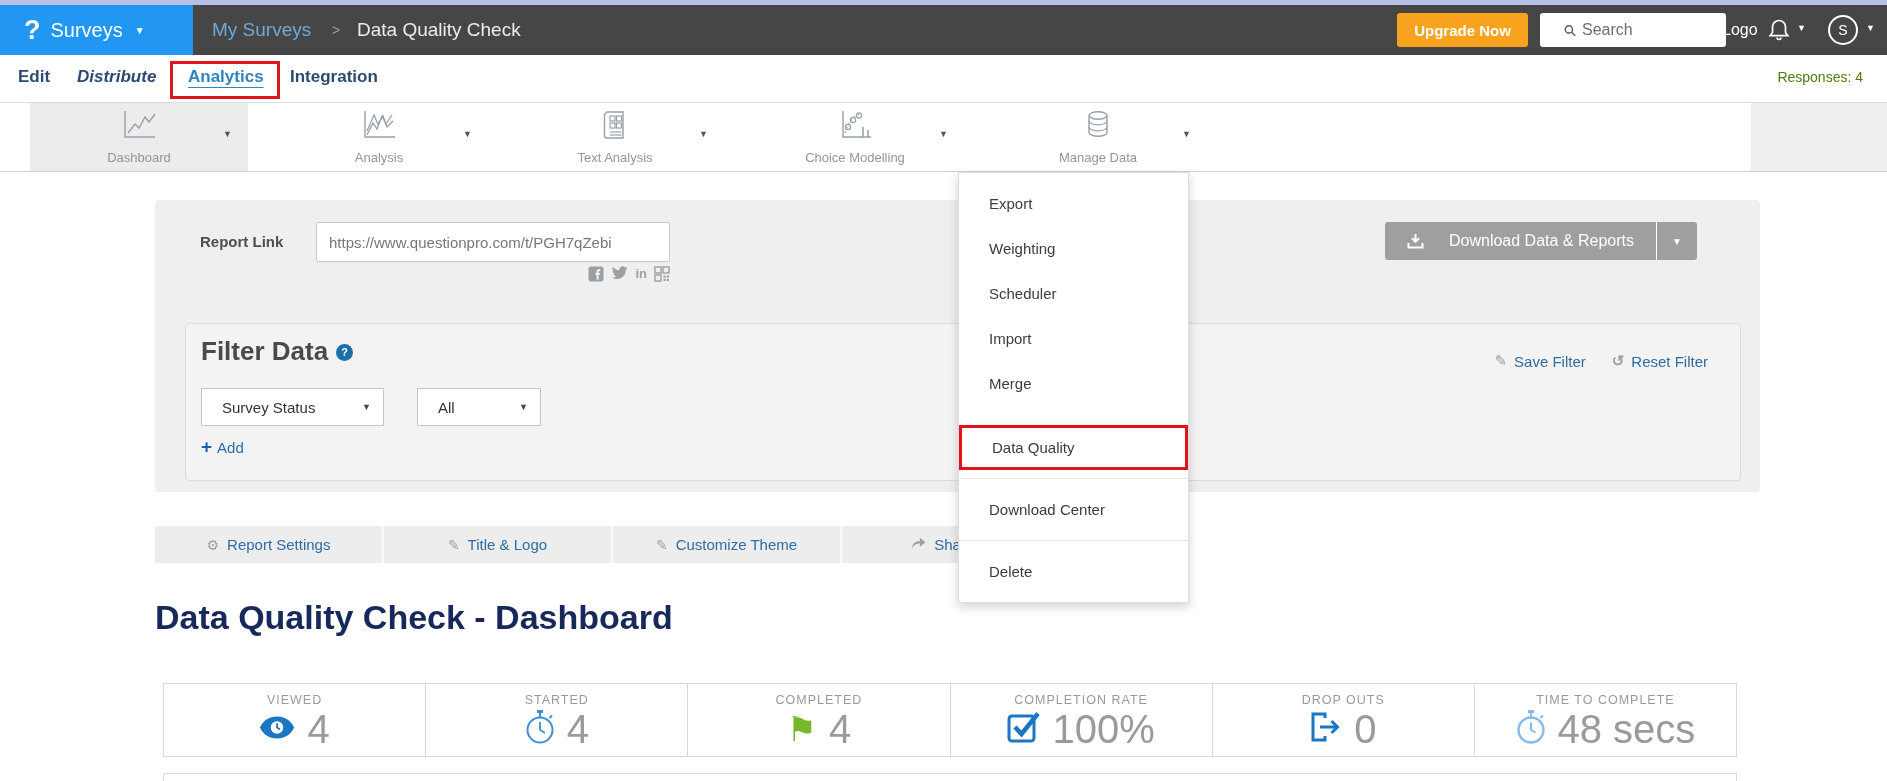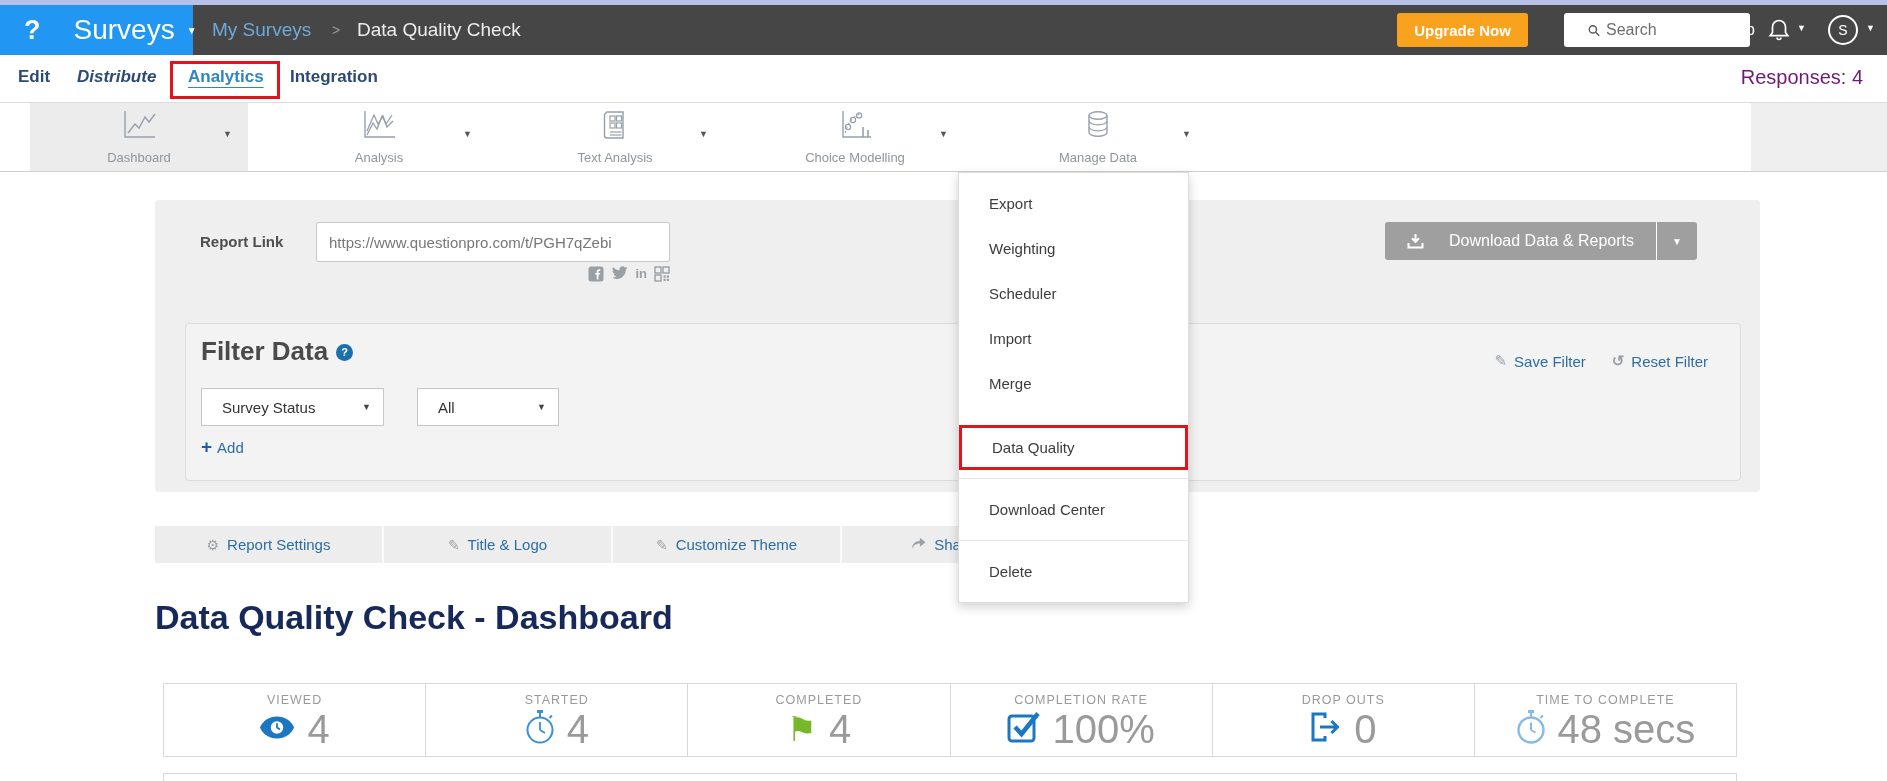--- a/index.html
+++ b/index.html
@@ -8,45 +8,45 @@
          font-family:"Liberation Sans", sans-serif; background:#fff; }
 
   
   .chrome-strip { position:absolute; left:0; top:0; width:1887px; height:5px; background:#b7c0e7; }
 
   
   .header { position:absolute; left:0; top:5px; width:1887px; height:50px; background:#464646; }
   .brand { position:absolute; left:0; top:0; width:193px; height:50px; background:#2196f3;
            display:flex; align-items:center; cursor:pointer; }
   .brand-logo { margin-left:24px; color:#fff; font-size:27px; font-weight:700; line-height:1; }
-  .brand-label { margin-left:33px; color:#fff; font-size:28px; }
+  .brand-label { margin-left:10px; color:#fff; font-size:20px; }
   .brand-caret { margin-left:12px; color:#fff; font-size:10px; }
   .crumb-parent { position:absolute; left:212px; top:0; height:50px; line-height:50px; color:#6ea9d8; font-size:19px; cursor:pointer; }
   .crumb-sep { position:absolute; left:332px; top:0; height:50px; line-height:50px; color:#9b9b9b; font-size:14px; }
   .crumb-current { position:absolute; left:357px; top:0; height:50px; line-height:50px; color:#ececec; font-size:19px;text-align:right; }
   .upgrade-btn { position:absolute; left:1397px; top:8px; width:131px; height:34px; background:#f9a21d;
                  border:none; border-radius:3px; color:#fff; font-size:15px; font-weight:700;
                  font-family:"Liberation Sans", sans-serif; cursor:pointer; }
   .search-box { position:absolute; left:1540px; top:8px; width:186px; height:34px; background:#fff;
-                border-radius:3px; display:flex; align-items:center; padding:0 24px;margin-left:24px; }
+                border-radius:3px; display:flex; align-items:center; padding:0 24px; }
   .search-box input { border:none; outline:none; width:120px; margin-left:6px; font-size:16px; color:#333;
                       font-family:"Liberation Sans", sans-serif; }
   .search-box input::placeholder { color:#6e6e6e; }
   .help-link { position:absolute; left:1722px; top:0; height:50px; line-height:50px; color:#fff; font-size:16px; cursor:pointer; }
   .bell-wrap { position:absolute; left:1768px; top:13px; cursor:pointer; }
   .hdr-caret { color:#fff; font-size:9px; position:absolute; top:18px; }
   .avatar { position:absolute; left:1828px; top:10px; width:30px; height:30px; border:2px solid #fff;
             border-radius:50%; color:#fff; font-size:14px; display:flex; align-items:center; justify-content:center; cursor:pointer; }
 
   
   .nav { position:absolute; left:0; top:55px; width:1887px; height:47px; background:#fff; }
   .nav-item { position:absolute; top:0; height:47px; line-height:44px; font-size:17px; font-weight:700; color:#2d4a72; cursor:pointer; }
   .nav-item.active { color:#2e86c1; text-decoration:underline; text-underline-offset:5px; }
   .analytics-box { position:absolute; left:170px; top:6px; width:110px; height:38px; border:3px solid #e2131b; }
-  .responses { position:absolute; right:24px; top:0; height:47px; line-height:44px; font-size:20px; color:#701a75; }
+  .responses { position:absolute; right:24px; top:0; height:47px; line-height:44px; font-size:14px; color:#4d7c0f; }
 
   
   .toolbar { position:absolute; left:0; top:102px; width:1887px; height:70px; background:#fff;
              border-top:1px solid #dcdcdc; border-bottom:1px solid #cfcfcf; }
   .tool-overflow { position:absolute; left:1751px; top:0; width:136px; height:68px; background:#efefef; }
   .tool-tab { position:absolute; top:0; width:218px; height:68px; cursor:pointer; }
   .tool-tab.selected { background:#ececec; }
   .tt-icon { position:absolute; left:50%; transform:translateX(-50%); top:6px; }
   .tt-caret { position:absolute; right:16px; top:26px; font-size:9px; color:#555; cursor:pointer; }
   .tt-label { position:absolute; left:0; right:0; bottom:6px; text-align:center; font-size:13px; color:#8f969e; }
@@ -129,21 +129,21 @@
     <button class="upgrade-btn">Upgrade Now</button>
 
     <div class="search-box">
       <svg width="15" height="15" viewBox="0 0 16 16">
         <circle cx="6.5" cy="6.5" r="4.8" fill="none" stroke="#555" stroke-width="1.8"></circle>
         <line x1="10.2" y1="10.2" x2="15" y2="15" stroke="#555" stroke-width="1.8"></line>
       </svg>
       <input type="text" placeholder="Search" style="">
     </div>
 
-    <span class="help-link">Help</span>
+    <span class="help-link">Logo</span>
 
     <span class="bell-wrap">
       <svg width="22" height="24" viewBox="0 0 22 24">
         <path d="M11 2.5 a6.5 6.5 0 0 1 6.5 6.5 v5.5 l2.3 3.2 H2.2 l2.3 -3.2 V9 A6.5 6.5 0 0 1 11 2.5 z" fill="none" stroke="#fff" stroke-width="1.7"></path>
         <path d="M9 19.5 a2 2 0 0 0 4 0" fill="none" stroke="#fff" stroke-width="1.6"></path>
       </svg>
     </span>
     <span class="hdr-caret" style="left:1797px;">▼</span>
 
     <div class="avatar">
@@ -279,21 +279,21 @@
     </div>
 
     <div class="filter-box">
       <div class="filter-title">
         <span>Filter Data</span><span class="help-badge">?</span>
       </div>
       <div class="fselect" style="left:15px;width:183px;">
         <span>Survey Status</span>
         <span class="caret">▼</span>
       </div>
-      <div class="fselect" style="left:231px;width:142px;">
+      <div class="fselect" style="left:231px;width:124px;">
         <span>All</span>
         <span class="caret">▼</span>
       </div>
       <div class="add-link">
         <span class="add-plus">+</span>
         <span>Add</span>
       </div>
       <div class="filter-actions">
         <span class="fact">
           <span class="ficon">✎</span>

